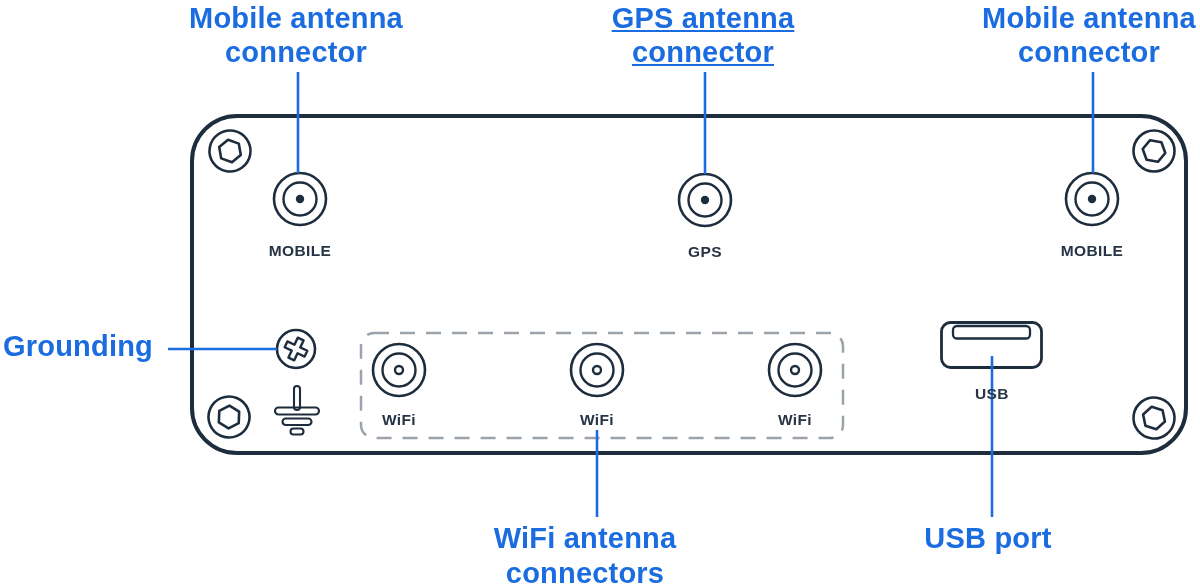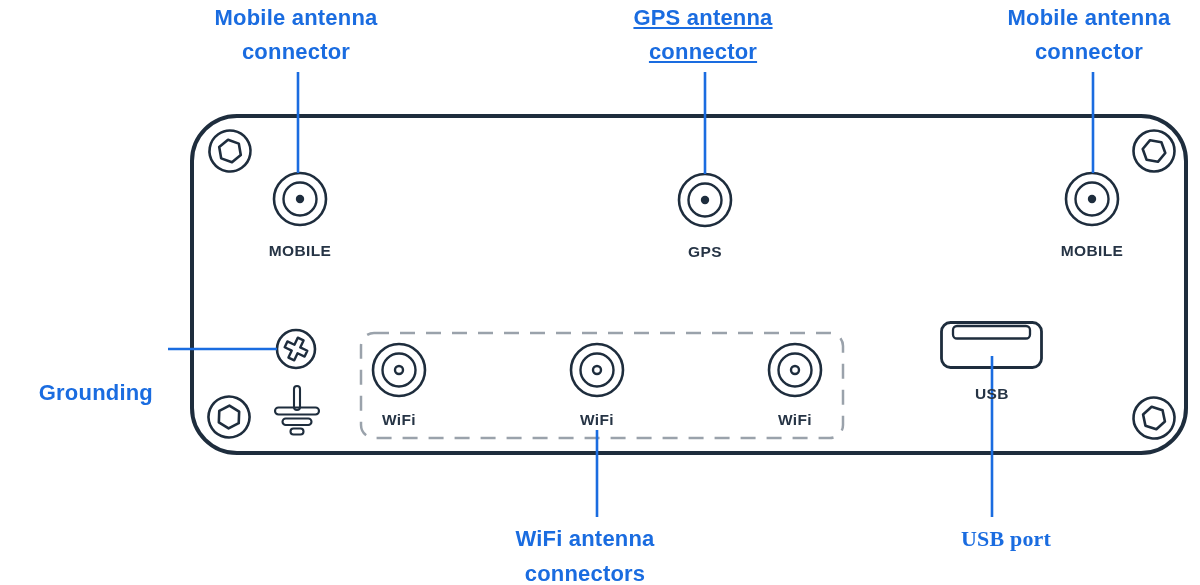--- a/index.html
+++ b/index.html
@@ -17,30 +17,30 @@
     height: 585px;
   }
   svg.diagram {
     position: absolute;
     left: 0;
     top: 0;
   }
   .callout {
     position: absolute;
     color: var(--label_blue, #1a6ce0);
-    font-size: 22px;
+    font-size: 29px;
     font-weight: 600;
     line-height: 34px;
     text-align: center;
     letter-spacing: 0.2px;
     white-space: nowrap;
   }
   .callout.right-align { text-align: right; }
   .callout.bottom { line-height: 35px; }
-  .grounding-callout { line-height: 36px; margin-top: 47px; }
+  .grounding-callout { line-height: 36px; }
 </style>
 </head>
 <body>
 
 <div class="stage">
 
   <svg class="diagram" width="1200" height="585" viewBox="0 0 1200 585">
     <defs>
       <g id="hexscrew">
         <circle cx="0" cy="0" r="20.5" fill="#ffffff" stroke="#1e2d3d" stroke-width="2.6"></circle>
@@ -129,17 +129,17 @@
 
   <div class="callout right-align grounding-callout" style="left:0px; top:328px; width:153px;">
     <div>Grounding</div>
   </div>
 
   <div class="callout bottom" style="left:435px; top:521px; width:300px;">
     <div>WiFi antenna</div>
     <div>connectors</div>
   </div>
 
-  <div class="callout bottom" style="left:856px; top:521px; width:300px;font-family:Liberation Serif, serif;">
+  <div class="callout bottom" style="left:838px; top:521px; width:300px;">
     <div>USB port</div>
   </div>
 
 </div>
 
 </body></html>

